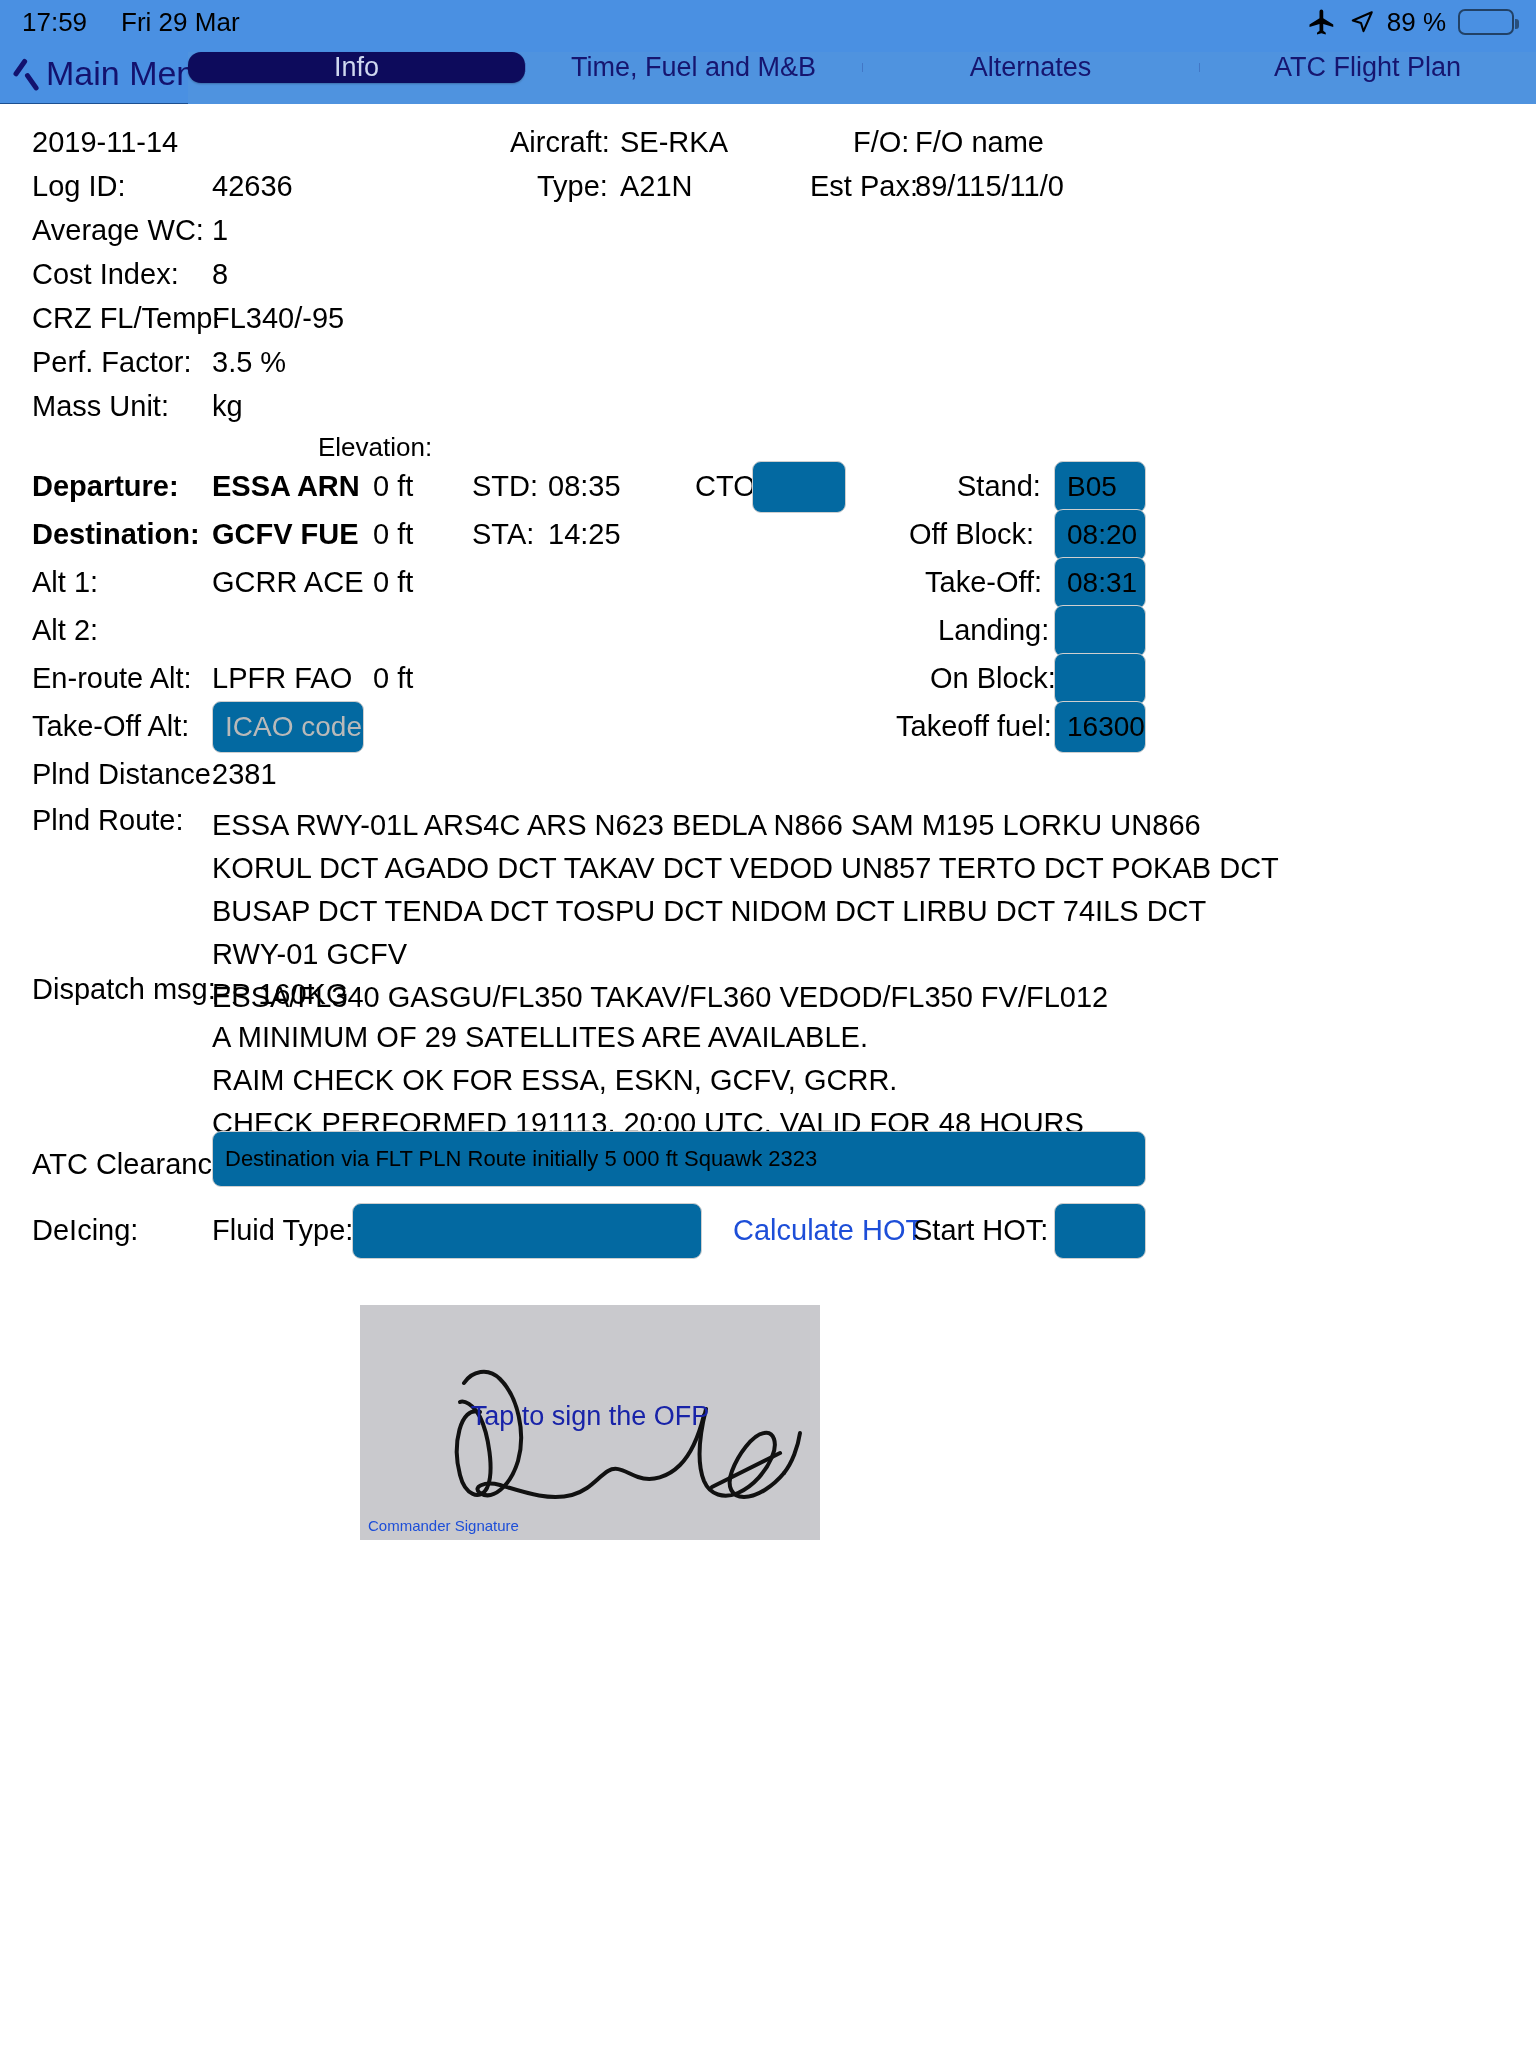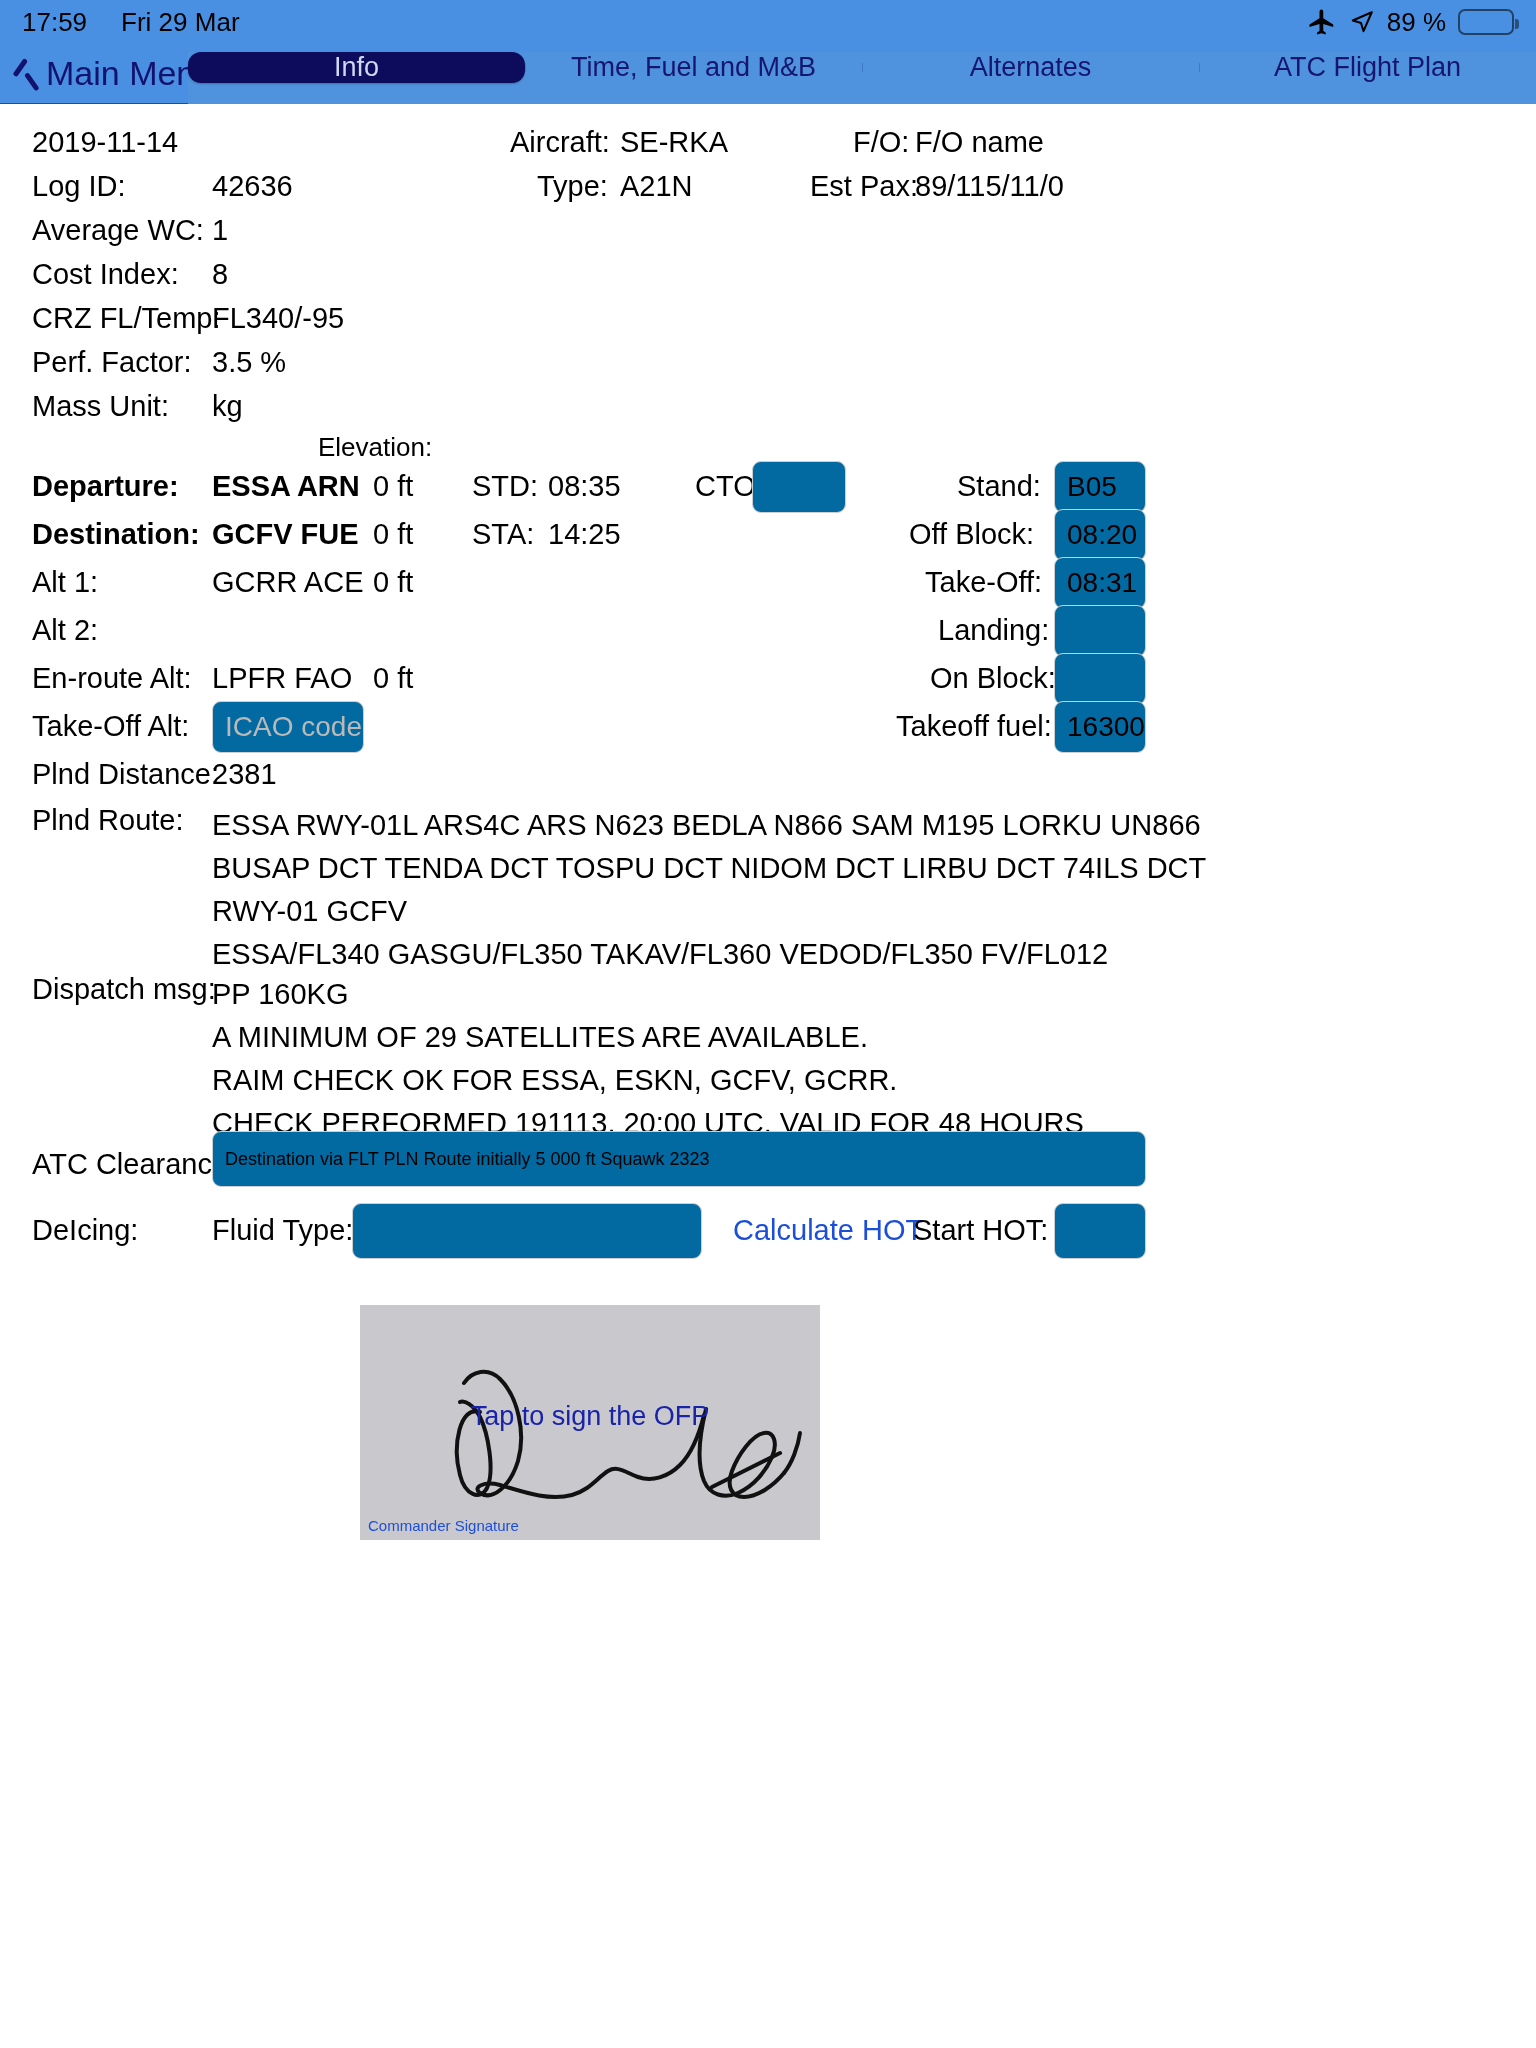--- a/index.html
+++ b/index.html
@@ -252,36 +252,37 @@
     <div class="abs" style="left:1054px; top:597px;">
       <span class="box" style="width:92px;">16300</span>
     </div>
 
     <div class="abs" style="left:32px; top:654px;">Plnd Distance:</div>
     <div class="abs" style="left:212px; top:654px;">2381</div>
 
     <div class="abs" style="left:32px; top:700px;">Plnd Route:</div>
     <div class="abs" style="left:212px; top:700px; line-height:43px;">
       <div>ESSA RWY-01L ARS4C ARS N623 BEDLA N866 SAM M195 LORKU UN866</div>
+      <div>KORUL DCT AGADO DCT TAKAV DCT VEDOD UN857 TERTO DCT POKAB DCT</div>
       <div>BUSAP DCT TENDA DCT TOSPU DCT NIDOM DCT LIRBU DCT 74ILS DCT</div>
       <div>RWY-01 GCFV</div>
       <div>ESSA/FL340 GASGU/FL350 TAKAV/FL360 VEDOD/FL350 FV/FL012</div>
     </div>
 
     <div class="abs" style="left:32px; top:869px;">Dispatch msg:</div>
     <div class="abs" style="left:212px; top:869px; line-height:43px;">
       <div>PP 160KG</div>
       <div>A MINIMUM OF 29 SATELLITES ARE AVAILABLE.</div>
       <div>RAIM CHECK OK FOR ESSA, ESKN, GCFV, GCRR.</div>
       <div>CHECK PERFORMED 191113, 20:00 UTC. VALID FOR 48 HOURS</div>
     </div>
 
     <div class="abs" style="left:32px; top:1044px;">ATC Clearance:</div>
     <div class="abs" style="left:212px; top:1027px;">
-      <span class="box" style="width:934px; height:56px; font-size:18px;">Destination  via  FLT PLN Route  initially 5 000 ft  Squawk 2323</span>
+      <span class="box" style="width:934px; height:56px; font-size:22px;">Destination  via  FLT PLN Route  initially 5 000 ft  Squawk 2323</span>
     </div>
 
     <div class="abs" style="left:32px; top:1110px;">DeIcing:</div>
     <div class="abs" style="left:212px; top:1110px;">Fluid Type:</div>
     <div class="abs" style="left:352px; top:1099px;">
       <span class="box" style="width:350px; height:56px;"></span>
     </div>
     <div class="abs link" style="left:733px; top:1110px;">Calculate HOT</div>
     <div class="abs" style="left:913px; top:1110px;">Start HOT:</div>
     <div class="abs" style="left:1054px; top:1099px;">

